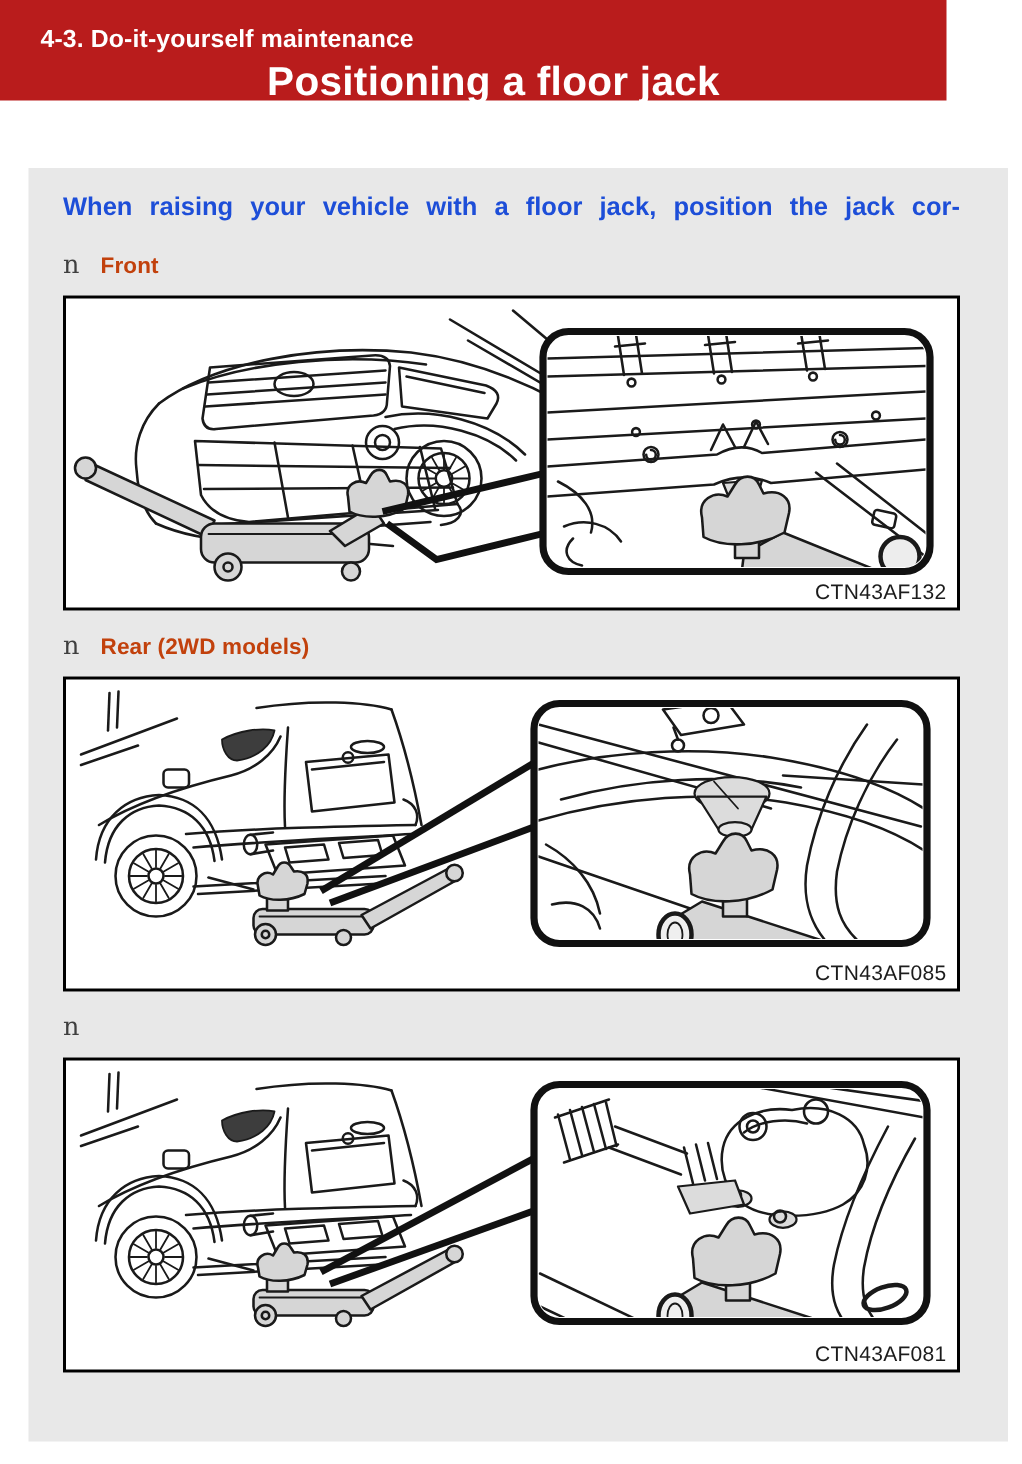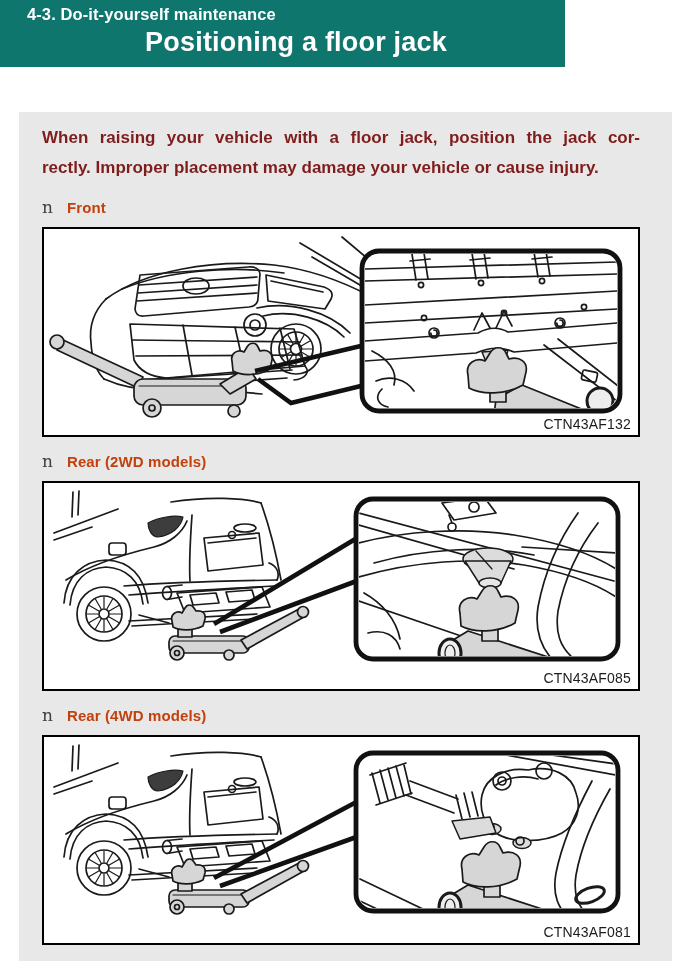--- a/index.html
+++ b/index.html
@@ -2,32 +2,32 @@
 <html><head>
 <meta charset="utf-8">
 <style>
   html,body{margin:0;padding:0;background:#ffffff;}
   .page{
     position:relative;width:681px;height:976px;background:#ffffff;
     font-family:"Liberation Sans","DejaVu Sans",sans-serif;overflow:hidden;
   }
   
   .hdr{
-    box-sizing:border-box;height:67px;width:565px;background:#0f766e;
-    padding:4px 0 0 27px;color:#ffffff;
+    box-sizing:border-box;height:67px;width:631px;background:#b91c1c;
+    padding:16px 0 0 27px;color:#ffffff;
   }
   .hdr-sub{font-size:16.5px;font-weight:bold;letter-spacing:0.1px;line-height:20px;}
   .hdr-title{font-size:27px;font-weight:bold;letter-spacing:0.2px;line-height:32px;margin-top:2px;text-align:center;}
   
   .panel{
     box-sizing:border-box;position:absolute;left:19px;top:112px;
     width:653px;height:849px;background:#e8e8e8;
     padding:11px 26px 0 23px;
   }
-  .intro{margin:0 0 0 0;width:598px;color:#7f1d1d;font-weight:bold;font-size:17px;line-height:30px;}
+  .intro{margin:0 0 0 0;width:598px;color:#1d4ed8;font-weight:bold;font-size:17px;line-height:30px;}
   .intro .jl{display:block;text-align:justify;text-align-last:justify;white-space:normal;}
   .intro .ll{display:block;}
   .sec-head{display:flex;align-items:baseline;margin:14px 0 10px 0;}
   .marker{
     font-family:"DejaVu Serif","Liberation Serif",serif;
     font-size:17px;color:#3f3f3f;width:25px;flex:0 0 25px;
   }
   .sec-title{font-size:15px;font-weight:bold;color:#c2410c;letter-spacing:0.1px;}
   .figbox{
     position:relative;box-sizing:border-box;margin:0;width:598px;height:210px;
@@ -53,21 +53,20 @@
 
   <div class="hdr">
     <div class="hdr-sub">4-3. Do-it-yourself maintenance</div>
     <div class="hdr-title">Positioning a floor jack</div>
   </div>
 
   <div class="panel">
 
     <p class="intro">
       <span class="jl">When raising your vehicle with a floor jack, position the jack cor-</span>
-      <span class="ll">rectly. Improper placement may damage your vehicle or cause injury.</span>
     </p>
 
     <div class="sec-head">
       <span class="marker">n</span>
       <span class="sec-title">Front</span>
     </div>
 
     <figure class="figbox">
       <svg viewBox="0 0 594 206">
         <defs>
@@ -263,21 +262,20 @@
           <ellipse class="thin" cx="406" cy="170" rx="5" ry="8" style="fill:none"></ellipse>
           <rect class="gf" x="438" y="140" width="16" height="18"></rect>
           <path class="gf" d="M416,130 C413,118 424,112 433,116 L438,108 C442,101 451,101 454,108 L457,114 C468,111 476,117 474,127 L471,140 C453,150 430,150 417,143 Z"></path>
         </g>
       </svg>
       <figcaption class="figcode">CTN43AF085</figcaption>
     </figure>
 
     <div class="sec-head">
       <span class="marker">n</span>
-      <span class="sec-title">Rear (4WD models)</span>
     </div>
 
     <figure class="figbox">
       <svg viewBox="0 0 594 206">
         <defs>
           <clipPath id="c3">
               <rect x="315" y="19" width="256" height="152" rx="14"></rect>
             </clipPath>
         </defs>
 

